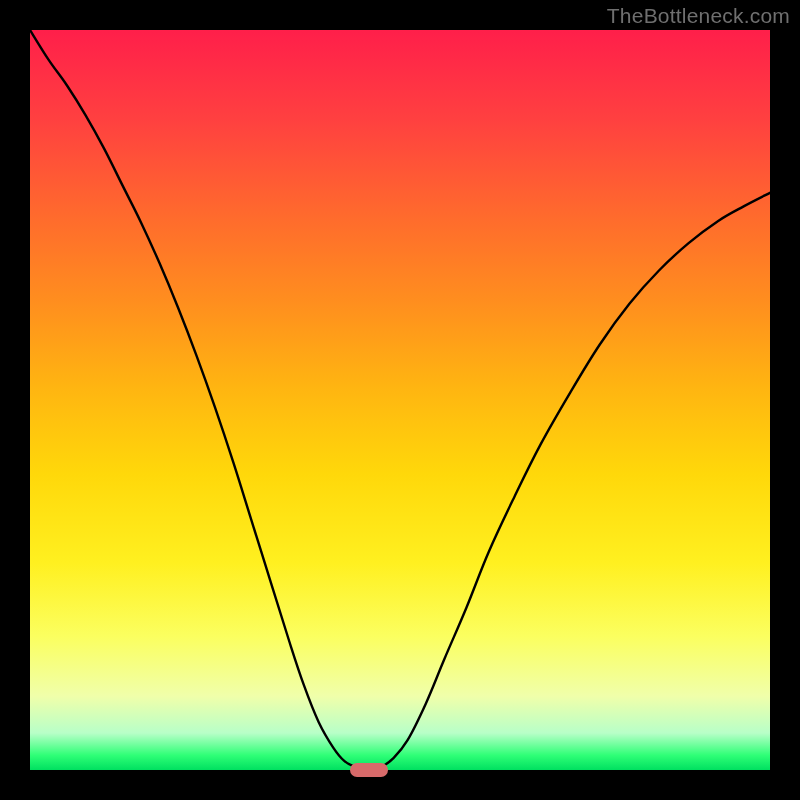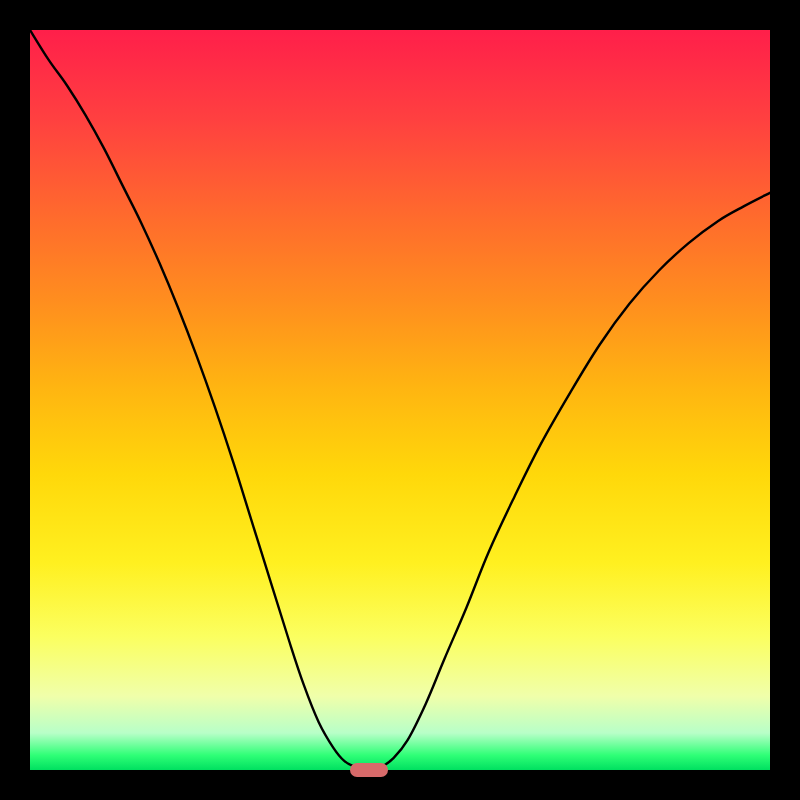--- a/index.html
+++ b/index.html
@@ -70,13 +70,14 @@
 <body>
 
 <div class="frame">
   <div class="plot">
     <svg class="curve" viewBox="0 0 740 740" preserveAspectRatio="none">
       <path id="left-path" fill="none" stroke-width="2.4" stroke-linecap="round" stroke-linejoin="round" d="M 0 0 C 3.33 5.328000000000004, 11.84 19.61000000000002, 18.5 29.600000000000023 C 25.16 39.590000000000025, 30.34 45.51, 37 55.5 C 43.66 65.49, 48.84 73.77800000000002, 55.5 85.10000000000002 C 62.16 96.42200000000003, 67.34 105.74599999999998, 74 118.39999999999998 C 80.66 131.05399999999997, 85.84 142.07999999999998, 92.5 155.39999999999998 C 99.16 168.71999999999997, 104.34 178.414, 111 192.39999999999998 C 117.66 206.38599999999997, 122.84 217.78199999999995, 129.5 233.09999999999997 C 136.16 248.41799999999998, 141.34 260.85, 148 277.5 C 154.66 294.15, 159.84 307.61799999999994, 166.5 325.59999999999997 C 173.16 343.582, 178.34 358.086, 185 377.40000000000003 C 191.66 396.71400000000006, 196.84000000000003 412.254, 203.50000000000003 432.90000000000003 C 210.16000000000003 453.54600000000005, 215.34 470.788, 222 492.1 C 228.66 513.412, 233.84 529.9879999999999, 240.5 551.3 C 247.16 572.612, 253.006 591.852, 259 610.5 C 264.994 629.148, 268.472 640.2479999999999, 273.8 654.9 C 279.12800000000004 669.552, 283.27200000000005 680.578, 288.6 691.9 C 293.928 703.222, 298.738 710.7403999999999, 303.4 717.8 C 308.06199999999995 724.8596, 310.504 727.6568, 314.5 731.12 C 318.496 734.5832, 323.60200000000003 735.9744, 325.6 737.04" stroke="#000000"></path>
       <path id="right-path" fill="none" stroke-width="2.4" stroke-linecap="round" stroke-linejoin="round" d="M 351.5 737.04 C 353.498 735.5748, 357.938 733.6952, 362.59999999999997 728.9 C 367.26199999999994 724.1048, 371.406 720.39, 377.40000000000003 710.4 C 383.39400000000006 700.41, 389.24 688.052, 395.90000000000003 673.4 C 402.56000000000006 658.7479999999999, 407.07400000000007 646.316, 414.40000000000003 629 C 421.726 611.684, 428.60799999999995 596.514, 436.59999999999997 577.2 C 444.592 557.8860000000001, 450.142 541.6800000000001, 458.8 521.7 C 467.458 501.72, 475.37600000000003 485.514, 484.70000000000005 466.2 C 494.02400000000006 446.88599999999997, 500.61 433.048, 510.59999999999997 414.4 C 520.5899999999999 395.75199999999995, 529.5439999999999 380.58199999999994, 540.1999999999999 362.59999999999997 C 550.856 344.618, 559.144 330.48400000000004, 569.8000000000001 314.50000000000006 C 580.4560000000001 298.5160000000001, 588.7440000000001 287.12, 599.4000000000001 273.8 C 610.056 260.48, 618.344 251.42239999999995, 629 240.49999999999994 C 639.656 229.57759999999993, 647.944 222.04439999999988, 658.6 213.1199999999999 C 669.2560000000001 204.1955999999999, 678.21 197.57999999999993, 688.2 190.91999999999996 C 698.19 184.26, 704.7760000000001 181.1816, 714.1 176.12 C 723.424 171.0584, 735.338 165.19759999999997, 740 162.79999999999995" stroke="#000000"></path>
     </svg>
     <div class="marker" id="marker" style="left: 338.92px; top: 740px; background: rgb(215, 106, 106);"></div>
   </div>
+  <div class="watermark">TheBottleneck.com</div>
 </div>
 
 </body></html>

